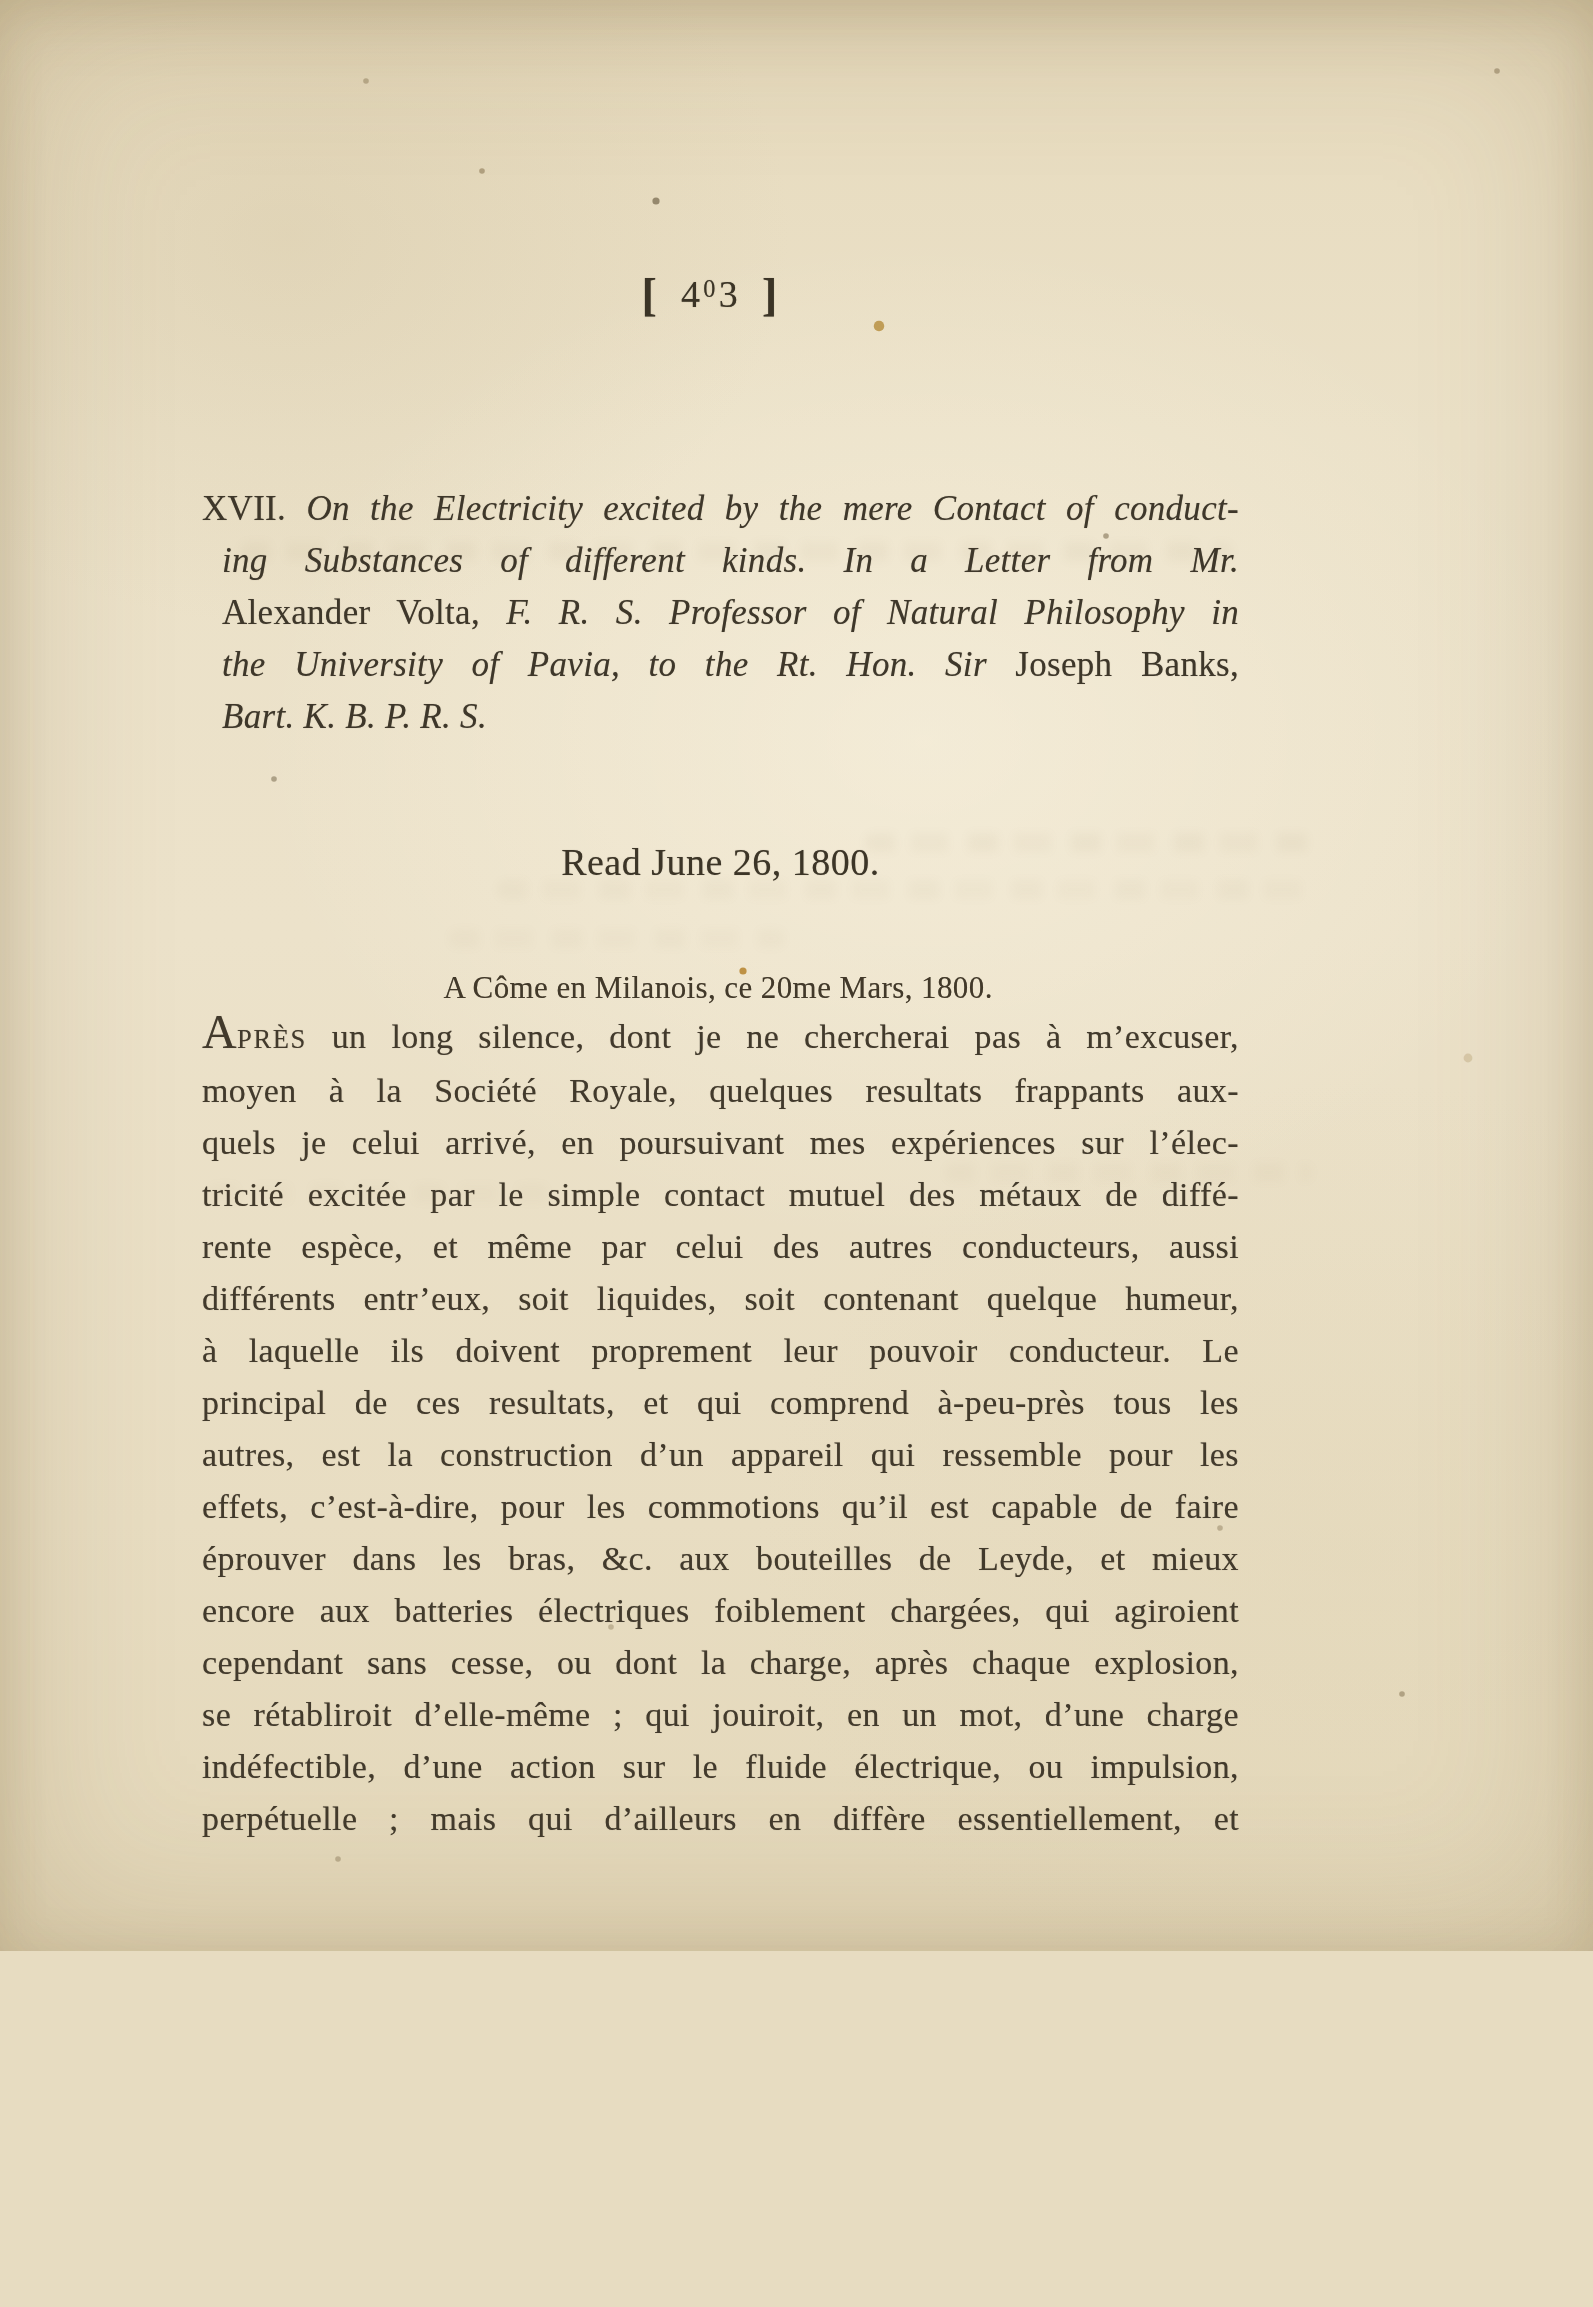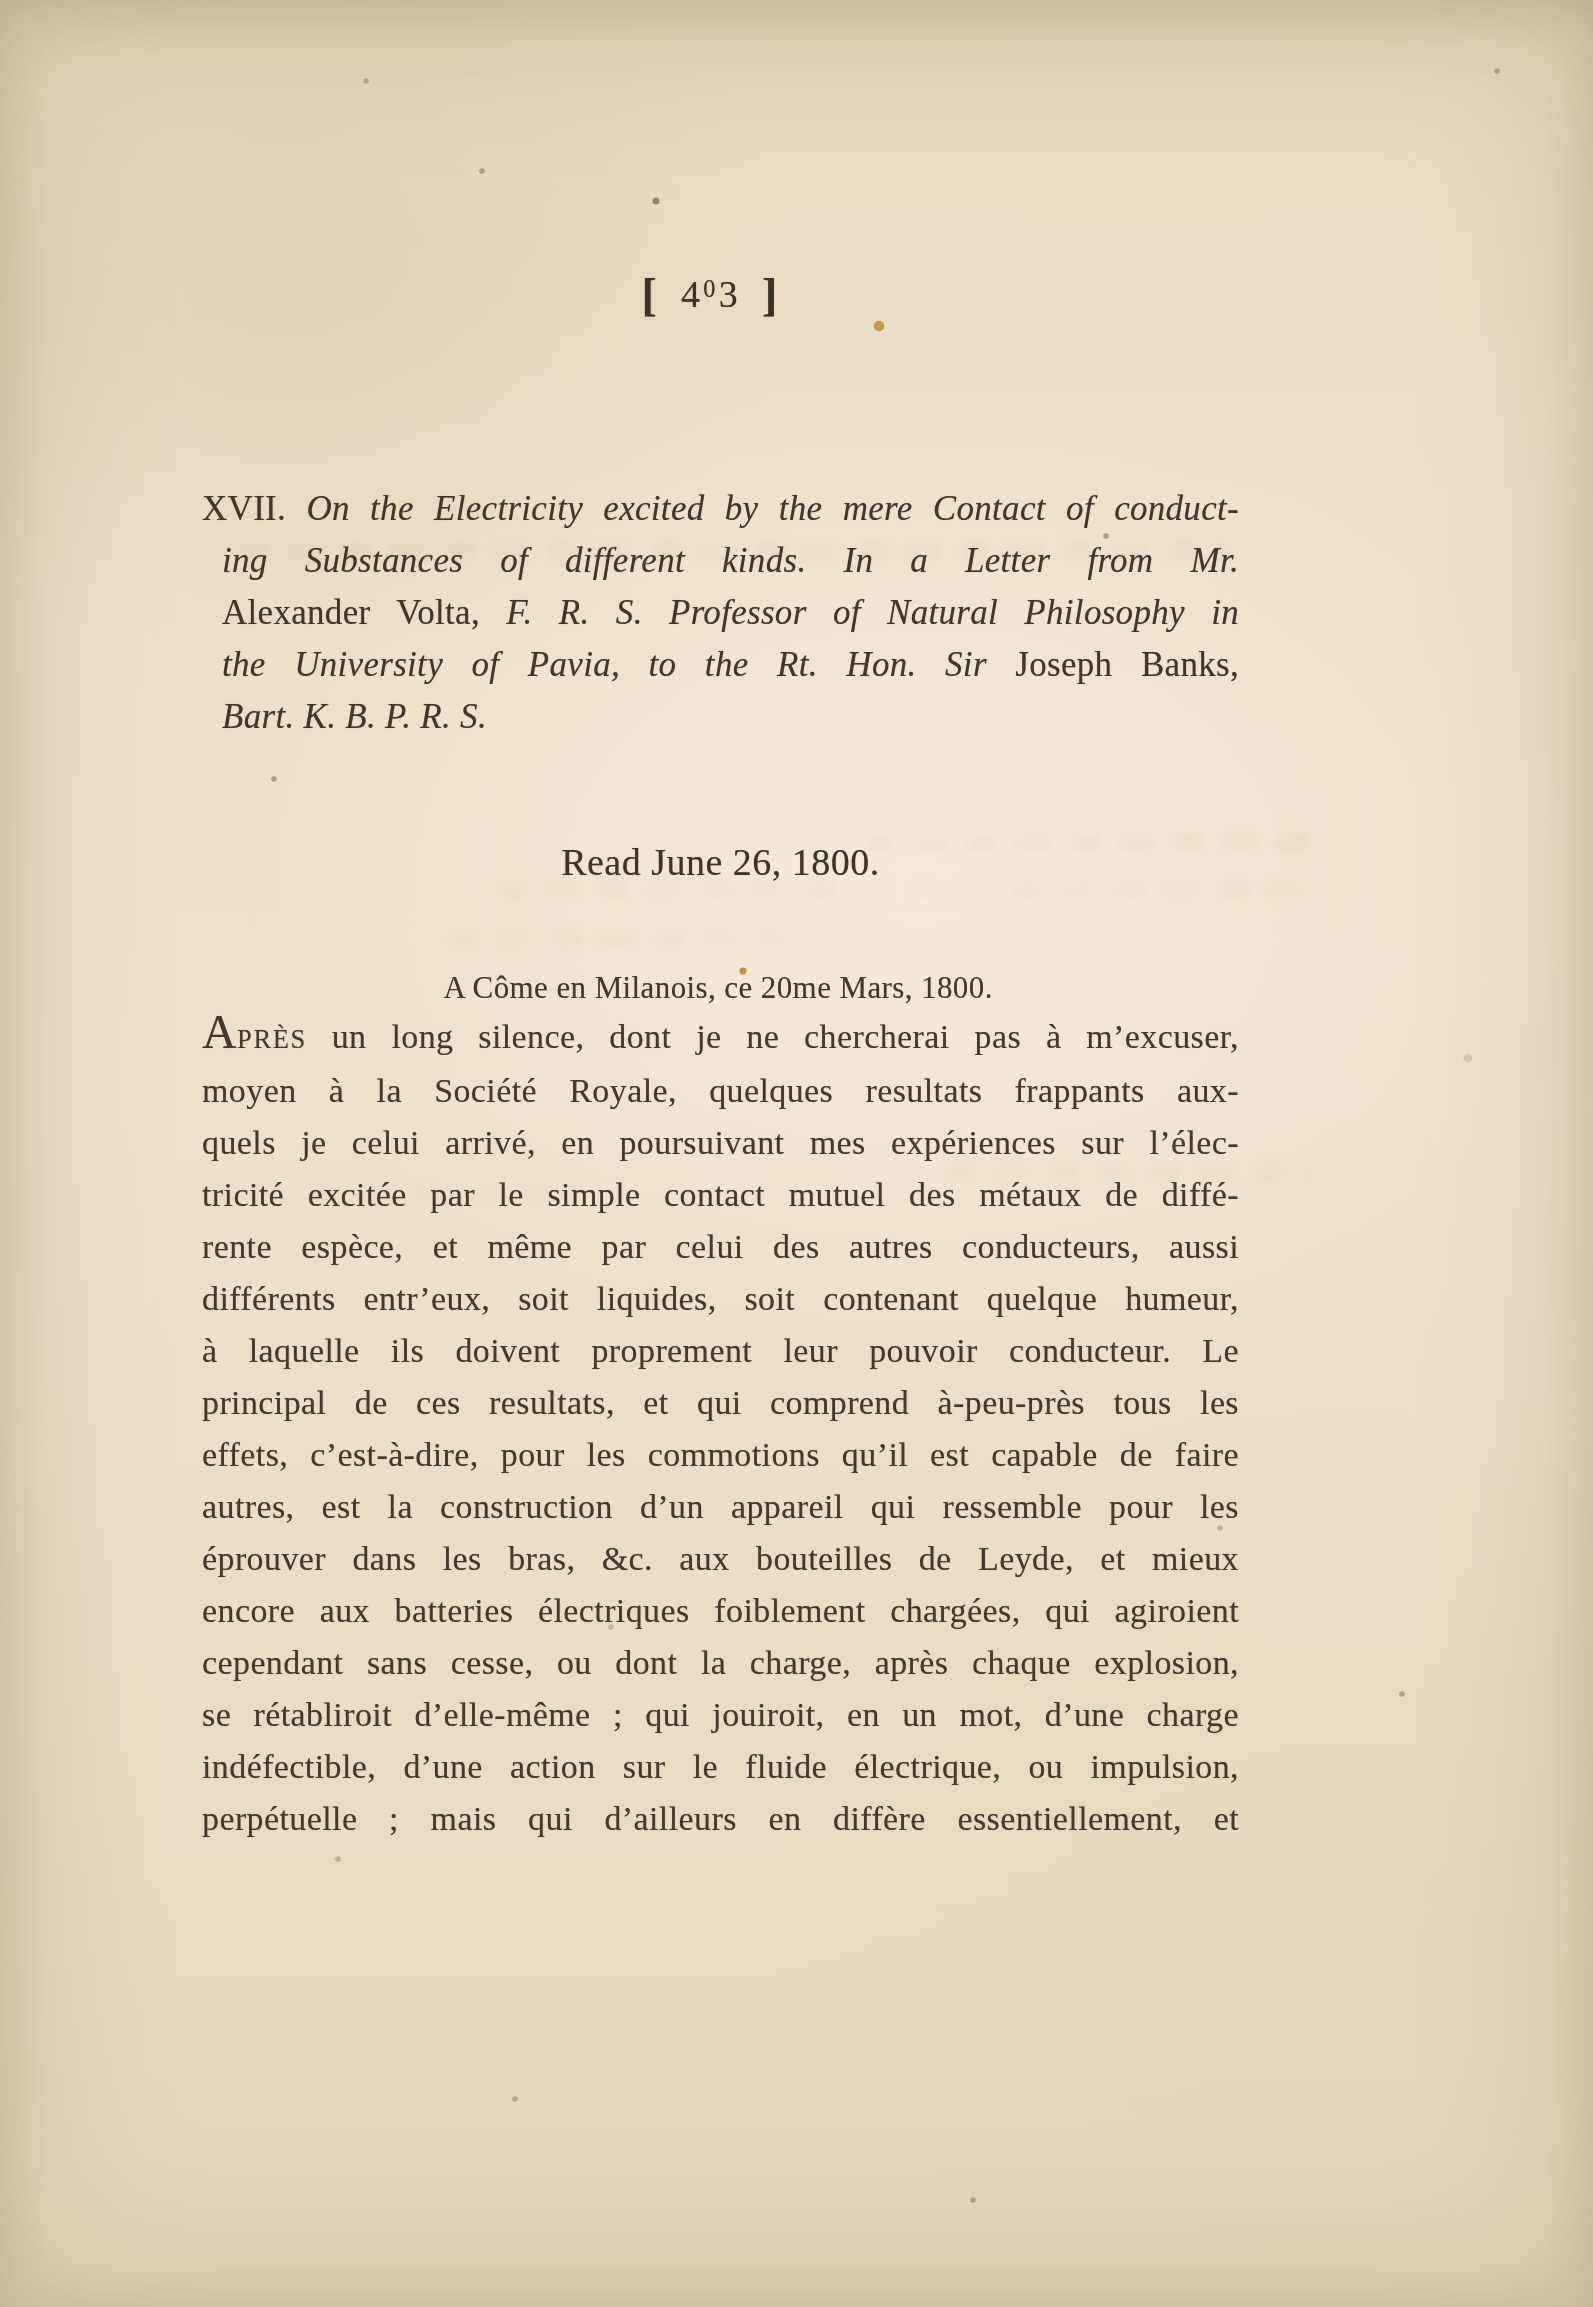--- a/index.html
+++ b/index.html
@@ -1,18 +1,18 @@
 <!DOCTYPE html>
 <html style="font-size:13px"><head>
 <meta charset="utf-8">
 <style>
   html,body{margin:0;padding:0;background:#e7dcc1;}
   .page{
     position:relative;
-    width:1593px;height:2307px;
+    width:1593px;height:1951px;
     overflow:hidden;
     color:#40392b;
     font-family:"Liberation Serif", serif;
     background:
       radial-gradient(961px 721px at 58% 38%, rgba(255,250,235,0.40), rgba(255,250,235,0) 70%),
       radial-gradient(721px 561px at 18% 12%, rgba(205,190,155,0.30), rgba(205,190,155,0) 70%),
       radial-gradient(801px 641px at 85% 80%, rgba(224,212,180,0.35), rgba(224,212,180,0) 75%),
       linear-gradient(180deg,#e6dabd 0%,#ebe1c8 22%,#ece2ca 48%,#e8ddc2 78%,#e3d7b9 100%);
   }
   .page::after{
@@ -135,22 +135,22 @@
 
   <div class="letter">
     <div class="bline"><span class="initial">A</span><span class="smallcaps">PRÈS</span><span> un long silence, dont je ne chercherai pas à m’excuser,</span></div>
     <div class="bline">moyen à la Société Royale, quelques resultats frappants aux-</div>
     <div class="bline">quels je celui arrivé, en poursuivant mes expériences sur l’élec-</div>
     <div class="bline">tricité excitée par le simple contact mutuel des métaux de diffé-</div>
     <div class="bline">rente espèce, et même par celui des autres conducteurs, aussi</div>
     <div class="bline">différents entr’eux, soit liquides, soit contenant quelque humeur,</div>
     <div class="bline">à laquelle ils doivent proprement leur pouvoir conducteur.  Le</div>
     <div class="bline">principal de ces resultats, et qui comprend à-peu-près tous les</div>
+    <div class="bline">autres, est la construction d’un appareil qui ressemble pour les</div>
     <div class="bline">effets, c’est-à-dire, pour les commotions qu’il est capable de faire</div>
-    <div class="bline">autres, est la construction d’un appareil qui ressemble pour les</div>
     <div class="bline">éprouver dans les bras, &amp;c. aux bouteilles de Leyde, et mieux</div>
     <div class="bline">encore aux batteries électriques foiblement chargées, qui agiroient</div>
     <div class="bline">cependant sans cesse, ou dont la charge, après chaque explosion,</div>
     <div class="bline">se rétabliroit d’elle-même ; qui jouiroit, en un mot, d’une charge</div>
     <div class="bline">indéfectible, d’une action sur le fluide électrique, ou impulsion,</div>
     <div class="bline">perpétuelle ; mais qui d’ailleurs en diffère essentiellement, et</div>
   </div>
 
 </div>
 

